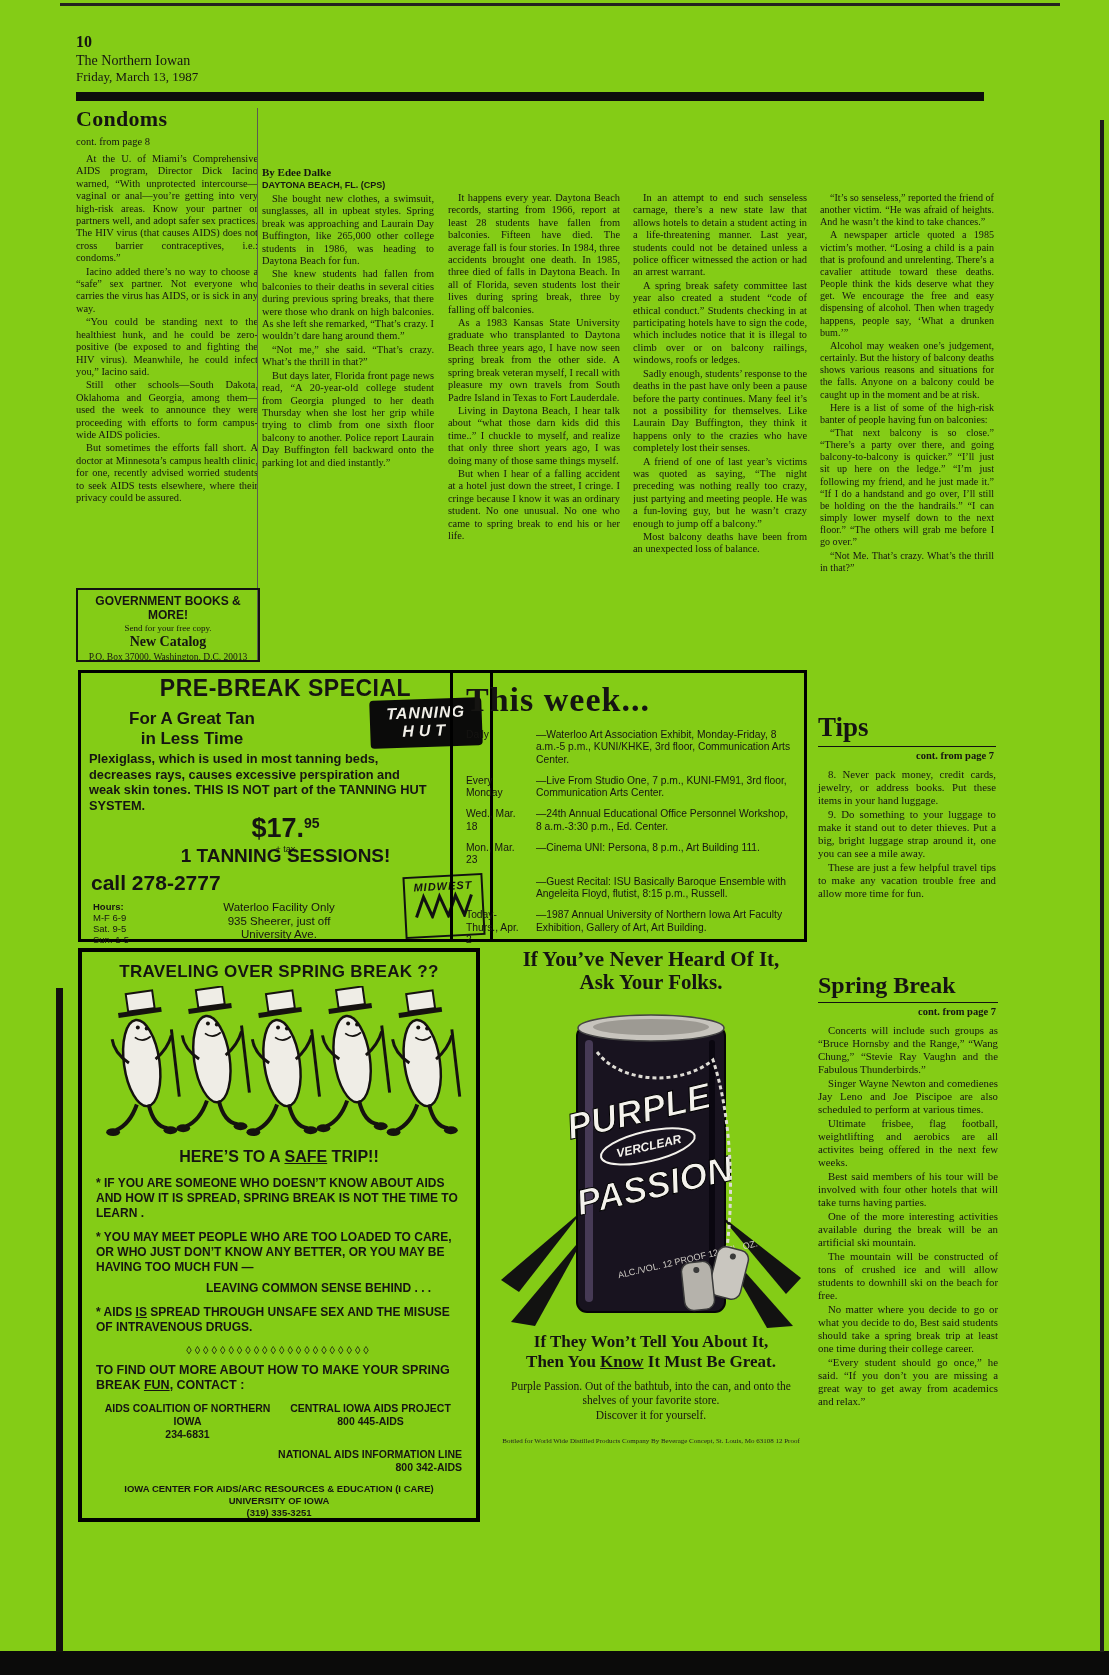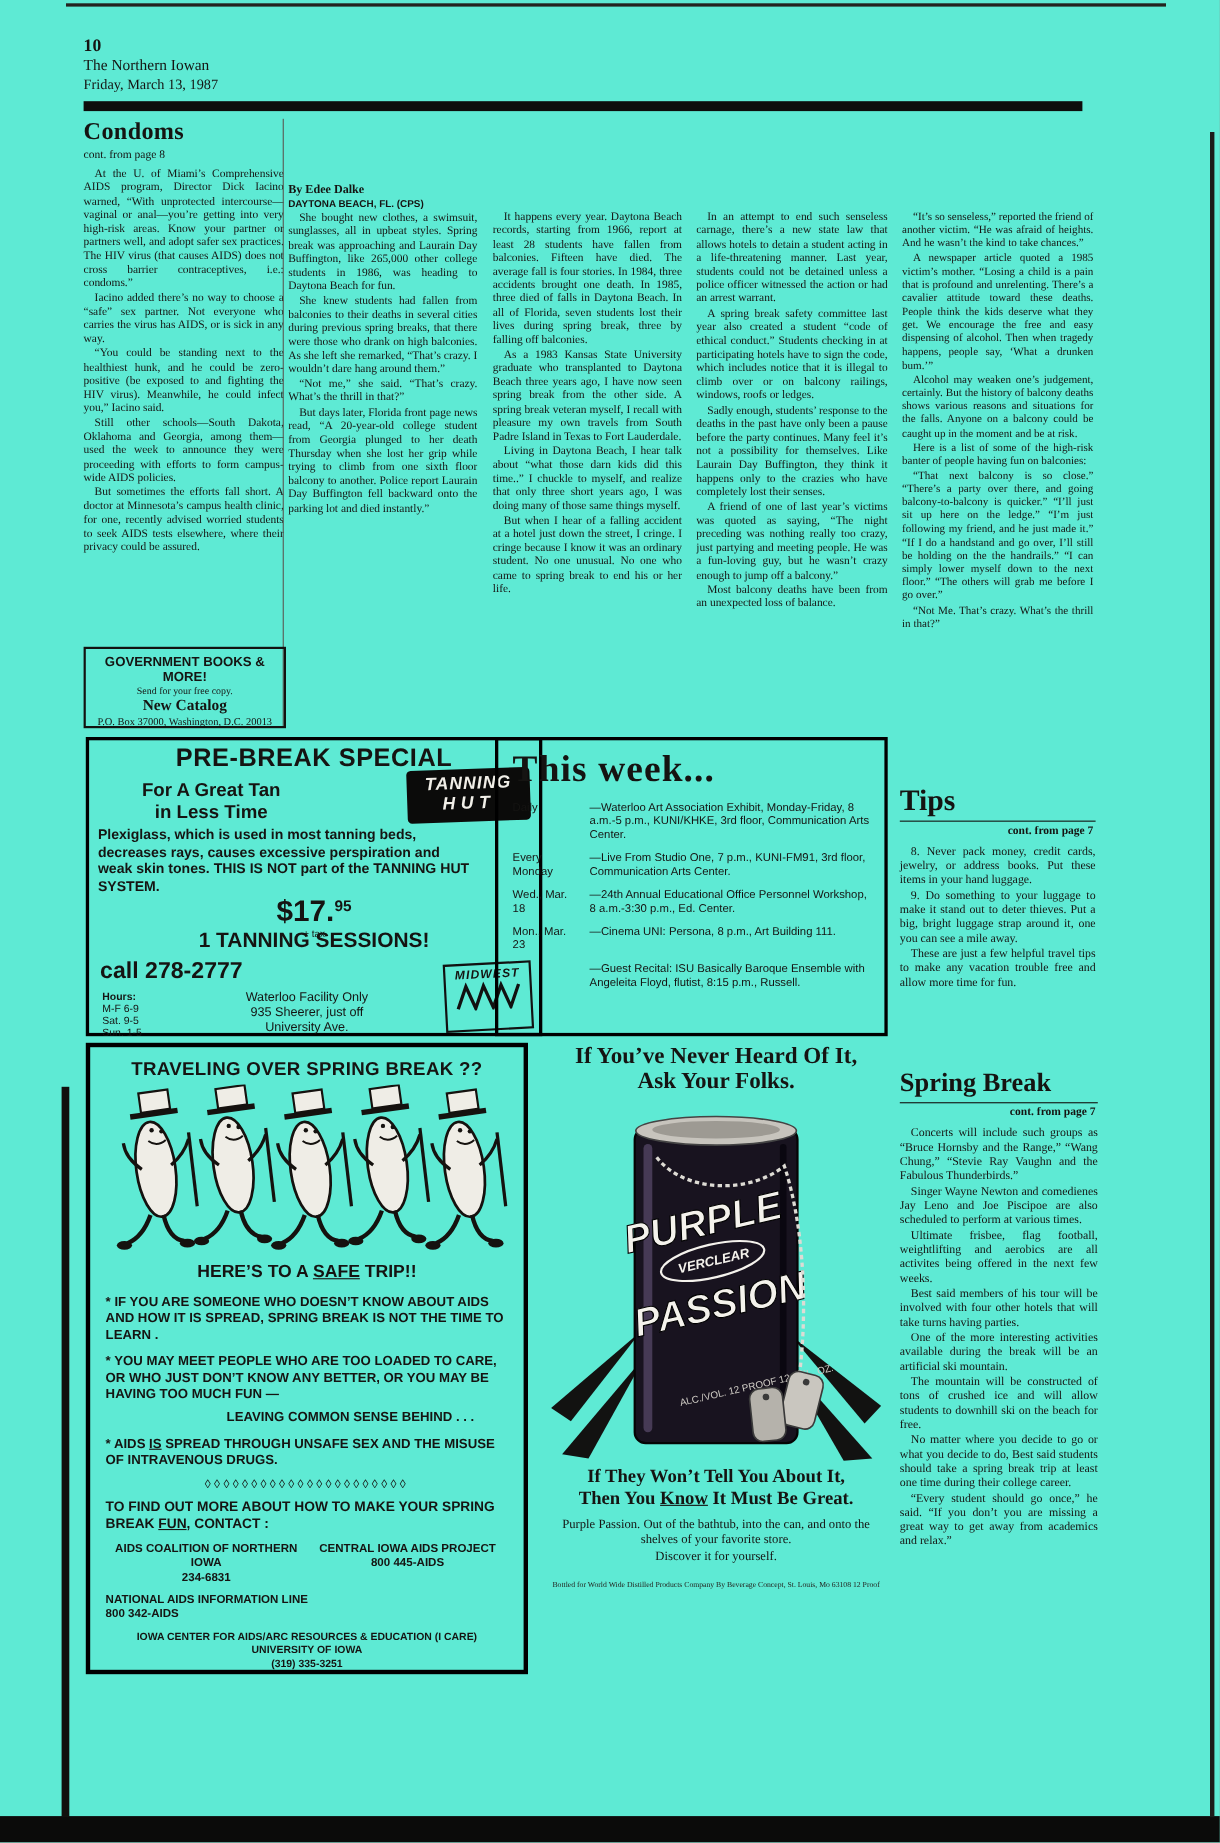--- a/index.html
+++ b/index.html
@@ -1,20 +1,20 @@
 <!DOCTYPE html>
 <html><head>
 <meta charset="utf-8">
 <title>The Northern Iowan — p.10</title>
 <style>
   * { margin:0; padding:0; box-sizing:border-box; }
   html,body { background:#8a8a86; }
   #sheet {
     position:relative; width:1109px; height:1675px; margin:0 auto;
-    background:#5eead4; color:#151412; overflow:hidden;
+    background:#84cc16; color:#151412; overflow:hidden;
     font-family:"Liberation Serif", serif;
   }
   .abs { position:absolute; }
 
   
   #edge-top    { left:60px;  top:3px;    width:1000px; height:3px;  background:#24231f; }
   #edge-bottom { left:0;     top:1651px; width:1109px; height:24px; background:#0b0b0a; }
   #edge-left   { left:56px;  top:988px;  width:7px;    height:664px;background:#11100e; }
   #edge-right  { left:1100px;top:120px;  width:4px;    height:1532px;background:#1d1c1a; }
 
@@ -99,21 +99,21 @@
   #aids-title { text-align:center; font-weight:bold; font-size:17px; letter-spacing:.3px; }
   #condom-cartoon { display:block; margin:4px auto 0; }
   #safe-trip { text-align:center; font-weight:bold; font-size:16px; margin:4px 0 10px; }
   .u { text-decoration:underline; }
   .aids-p { font-weight:bold; font-size:12px; line-height:15px; margin-bottom:9px; }
   #aids-b2b { margin:-3px 0 9px 110px; }
   #aids-diamonds { text-align:center; font-size:11px; letter-spacing:3px; margin-bottom:7px; }
   #aids-contact { font-weight:bold; font-size:12.5px; line-height:15px; margin-bottom:9px; }
   .orgs-row { display:flex; text-align:center; font-weight:bold; font-size:10.5px; line-height:13px; }
   .org { flex:1; }
-  #org3 { text-align:left; font-weight:bold; font-size:10.5px; line-height:13px; margin-top:7px; }
+  #org3 { text-align:right; font-weight:bold; font-size:10.5px; line-height:13px; margin-top:7px; }
   #org4 { text-align:center; font-weight:bold; font-size:9.5px; line-height:12px; margin-top:9px; }
 
   
   #purple-ad { left:492px; top:948px; width:318px; height:586px; text-align:center; }
   #pp-head { font-weight:bold; font-size:21px; line-height:23px; }
   #pp-can { margin:6px auto 2px; display:block; }
   #pp-tag { font-weight:bold; font-size:17px; line-height:20px; }
   #pp-body { font-size:11.5px; line-height:13.5px; margin-top:8px; padding:0 18px; }
   #pp-body2 { font-size:11.5px; margin-top:2px; }
   #pp-fine { font-size:7px; margin-top:16px; color:#24231f; }
@@ -235,20 +235,24 @@
       <div class="tw-when">Wed., Mar. 18</div>
       <div class="tw-text">—24th Annual Educational Office Personnel Workshop, 8 a.m.-3:30 p.m., Ed. Center.</div>
     </div>
     <div class="tw-row">
       <div class="tw-when">Mon., Mar. 23</div>
       <div class="tw-text">—Cinema UNI: Persona, 8 p.m., Art Building 111.</div>
     </div>
     <div class="tw-row">
       <div class="tw-when"></div>
       <div class="tw-text">—Guest Recital: ISU Basically Baroque Ensemble with Angeleita Floyd, flutist, 8:15 p.m., Russell.</div>
+    </div>
+    <div class="tw-row">
+      <div class="tw-when">Today-Thurs., Apr. 2</div>
+      <div class="tw-text">—1987 Annual University of Northern Iowa Art Faculty Exhibition, Gallery of Art, Art Building.</div>
     </div>
   </aside>
 
   <section class="abs" id="tips">
     <div class="sec-title">Tips</div>
     <div class="sec-rule"></div>
     <div class="sec-cont">cont. from page 7</div>
     <p class="jp">8. Never pack money, credit cards, jewelry, or address books. Put these items in your hand luggage.</p>
     <p class="jp">9. Do something to your luggage to make it stand out to deter thieves. Put a big, bright luggage strap around it, one you can see a mile away.</p>
     <p class="jp">These are just a few helpful travel tips to make any vacation trouble free and allow more time for fun.</p>

